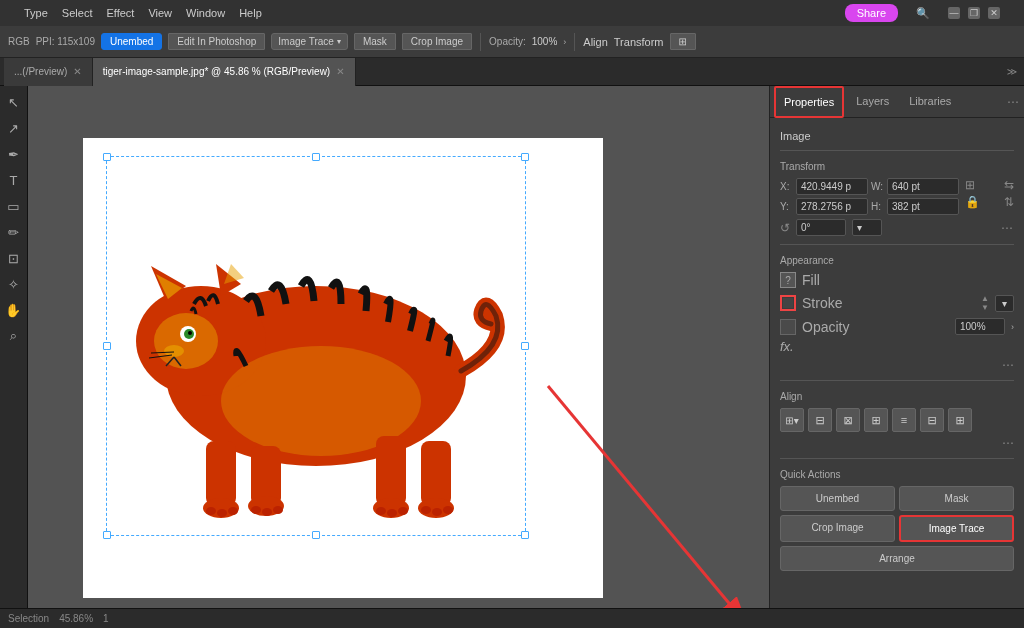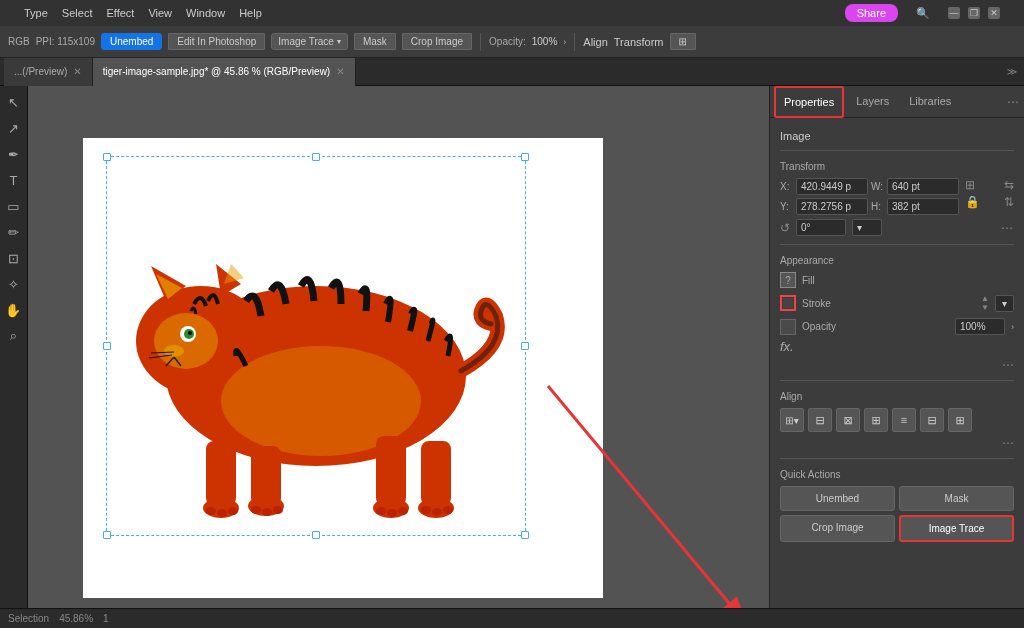--- a/index.html
+++ b/index.html
@@ -301,21 +301,21 @@
       margin-bottom: 6px;
     }
     .fill-question {
       width: 16px; height: 16px;
       background: #555;
       border: 1px solid #888;
       display: flex; align-items: center; justify-content: center;
       font-size: 10px; color: #aaa; cursor: pointer;
     }
     .appearance-label {
-      font-size: 10px; color: #aaa; flex: 1;
+      font-size: 14px; color: #aaa; flex: 1;
     }
     .stepper {
       display: flex; flex-direction: column;
       font-size: 8px; color: #888; cursor: pointer;
     }
     .opacity-row {
       display: flex; align-items: center; gap: 6px;
     }
     .opacity-input {
       background: #2b2b2b;
@@ -697,20 +697,21 @@
 
       <div class="divider"></div>
 
       <div class="quick-actions-title">Quick Actions</div>
       <div class="qa-grid">
         <div class="qa-btn">Unembed</div>
         <div class="qa-btn">Mask</div>
         <div class="qa-btn">Crop Image</div>
         <div class="qa-btn highlighted">Image Trace</div>
       </div>
+      <div class="qa-btn-full">Arrange</div>
     </div>
   </div>
 </div>
 
 <div class="bottom-bar">
   <span>Selection</span>
   <span>45.86%</span>
   <span>1</span>
 </div>
 

